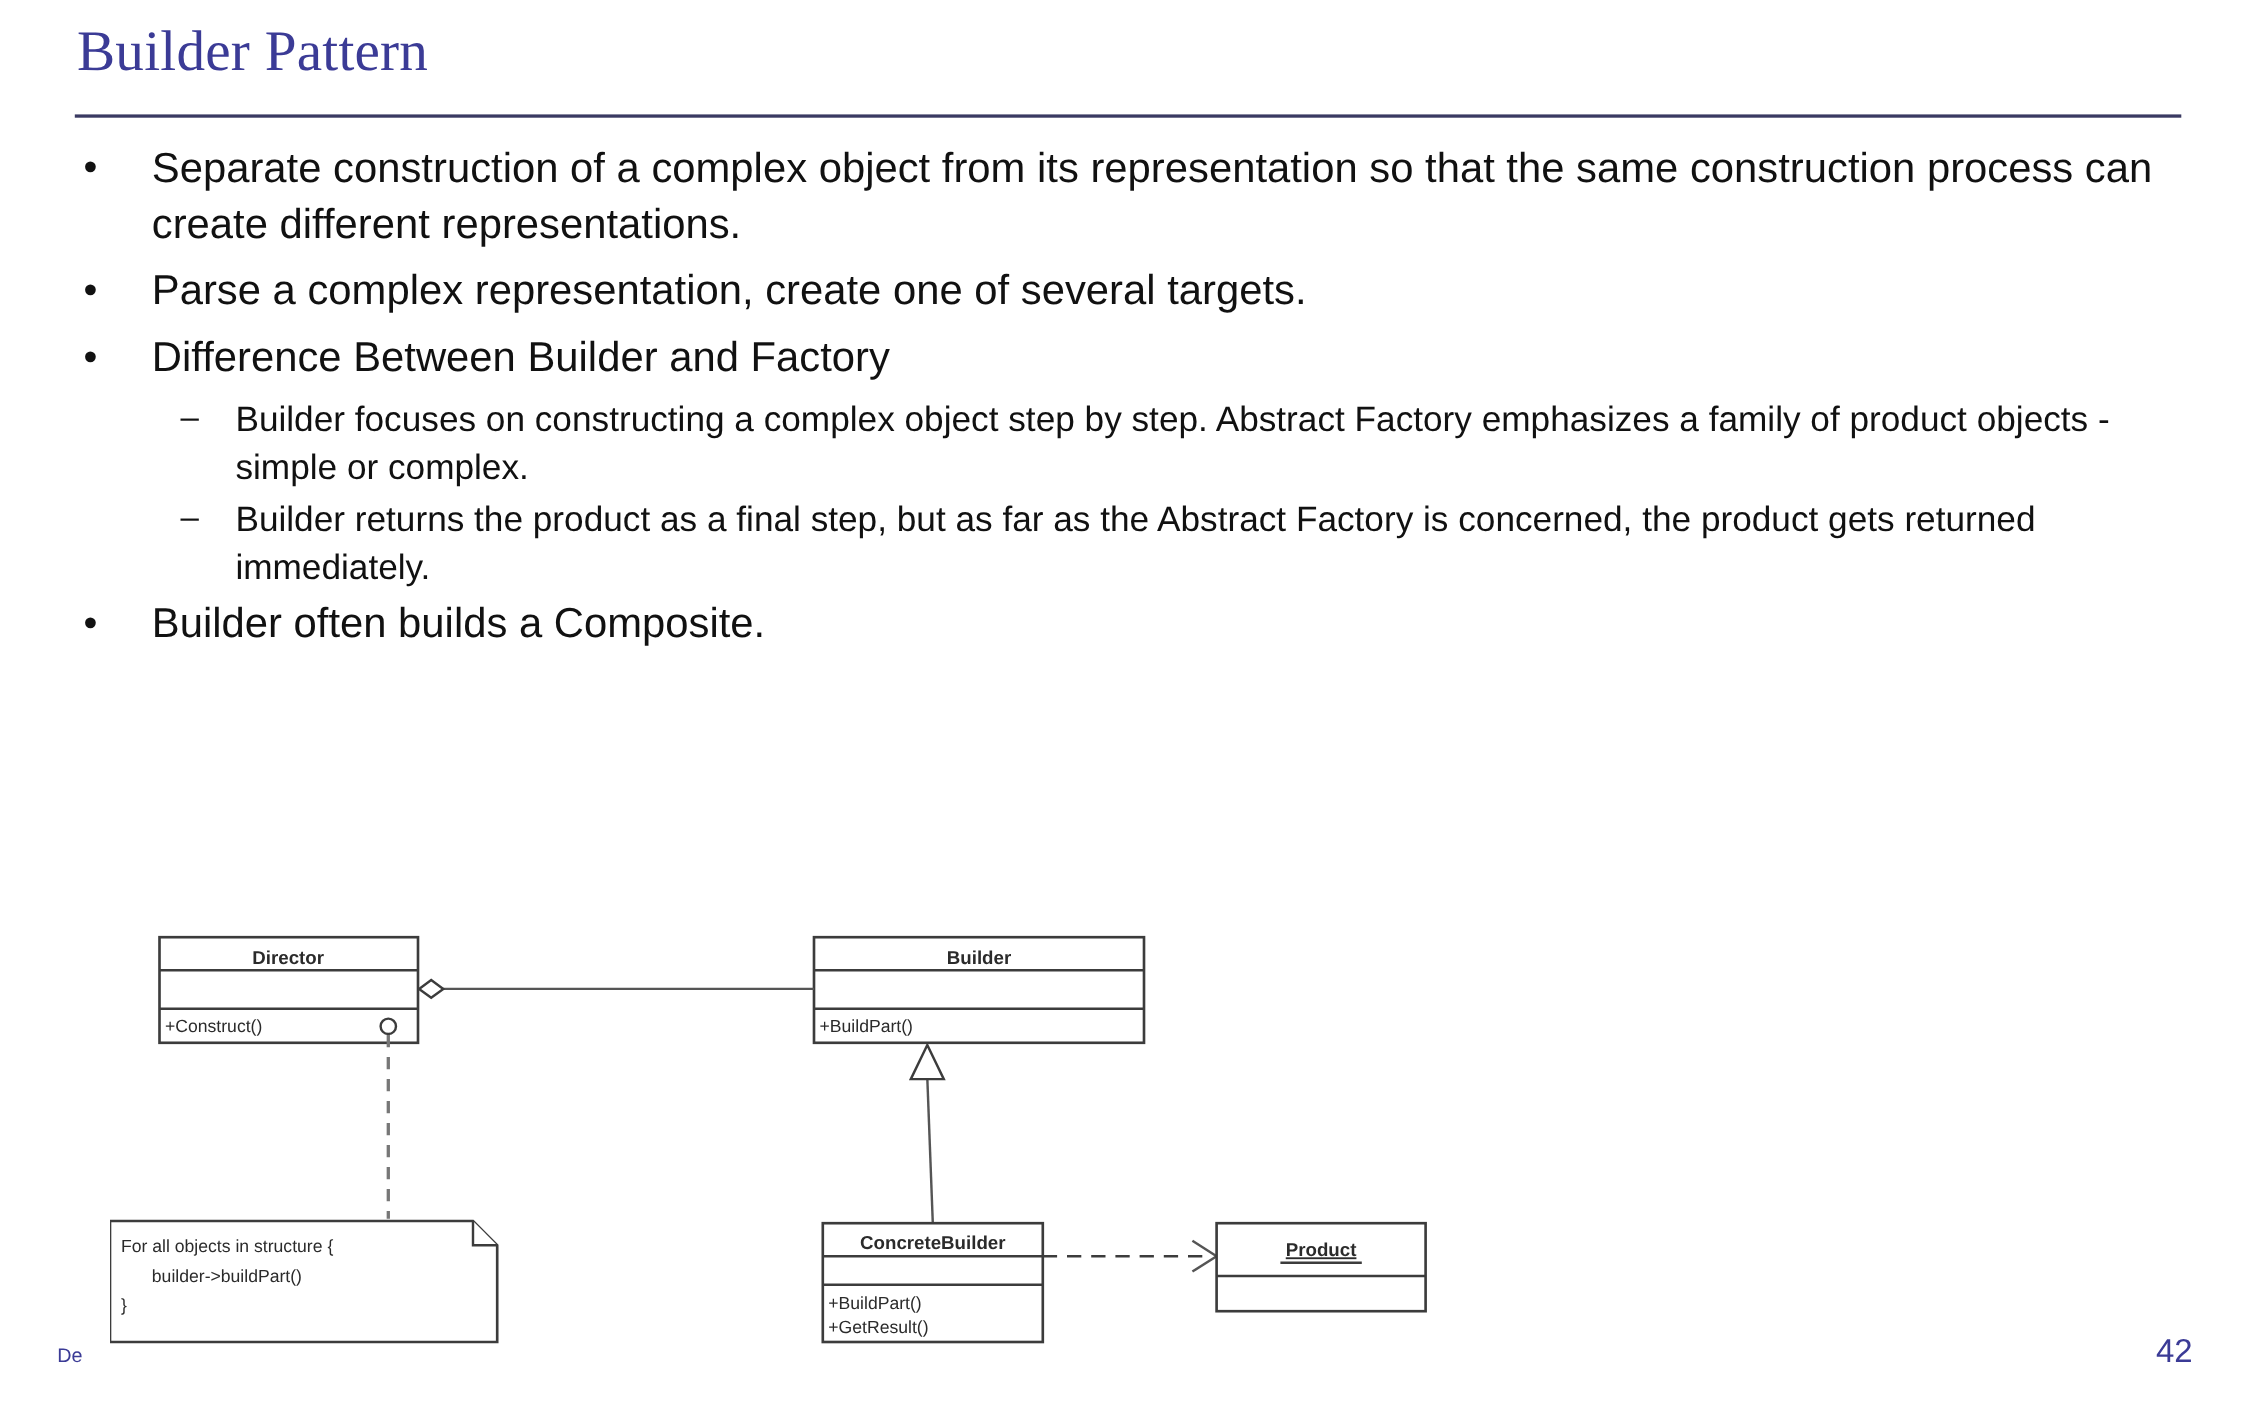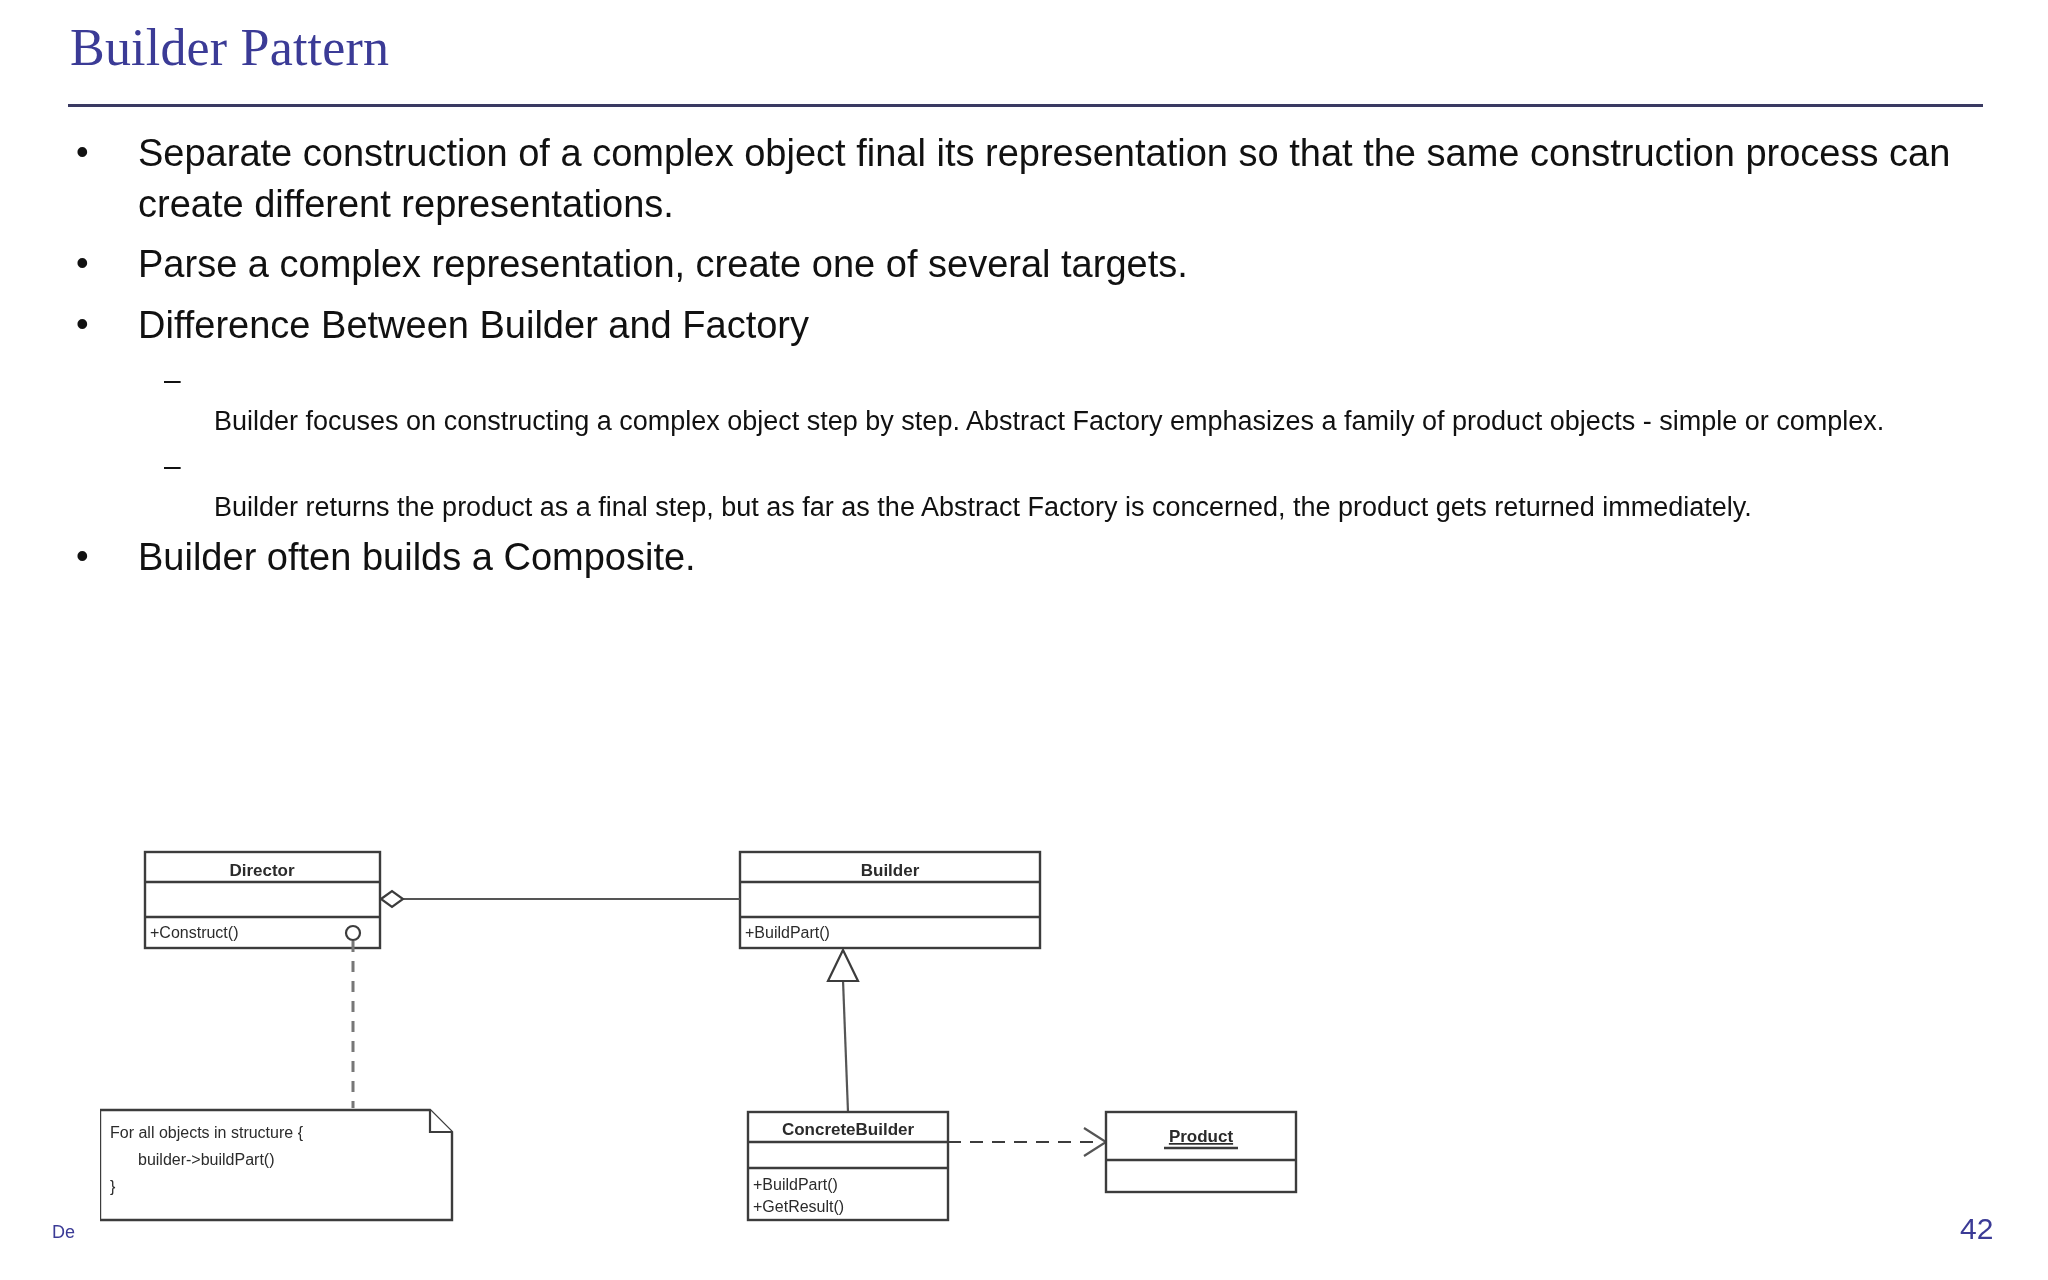--- a/index.html
+++ b/index.html
@@ -77,23 +77,22 @@
   }
   .bullet-text {
     flex: 1 1 auto;
     line-height: 1.33;
   }
   .level1 .bullet-text {
     font-size: 38px;
     max-width: 1860px;
   }
   .level2 .bullet-text {
-    font-size: 27px;
+    font-size: 32px;
     max-width: 1760px;
-    margin-top: 44px;
   }
 
   
   #uml-diagram {
     position: absolute;
     left: 100px;
     top: 820px;
     width: 1360px;
     height: 440px;
   }
@@ -172,21 +171,21 @@
 <body>
 
 <div id="slide-title">Builder Pattern</div>
 
 <div id="title-rule"></div>
 
 <div id="body-content">
 
   <div class="bullet-row level1">
     <span class="bullet-marker">•</span>
-    <span class="bullet-text">Separate construction of a complex object final its representation so that the same construction process can create different representations.</span>
+    <span class="bullet-text">Separate construction of a complex object from its representation so that the same construction process can create different representations.</span>
   </div>
 
   <div class="bullet-row level1">
     <span class="bullet-marker">•</span>
     <span class="bullet-text">Parse a complex representation, create one of several targets.</span>
   </div>
 
   <div class="bullet-row level1">
     <span class="bullet-marker">•</span>
     <span class="bullet-text">Difference Between Builder and Factory</span>

